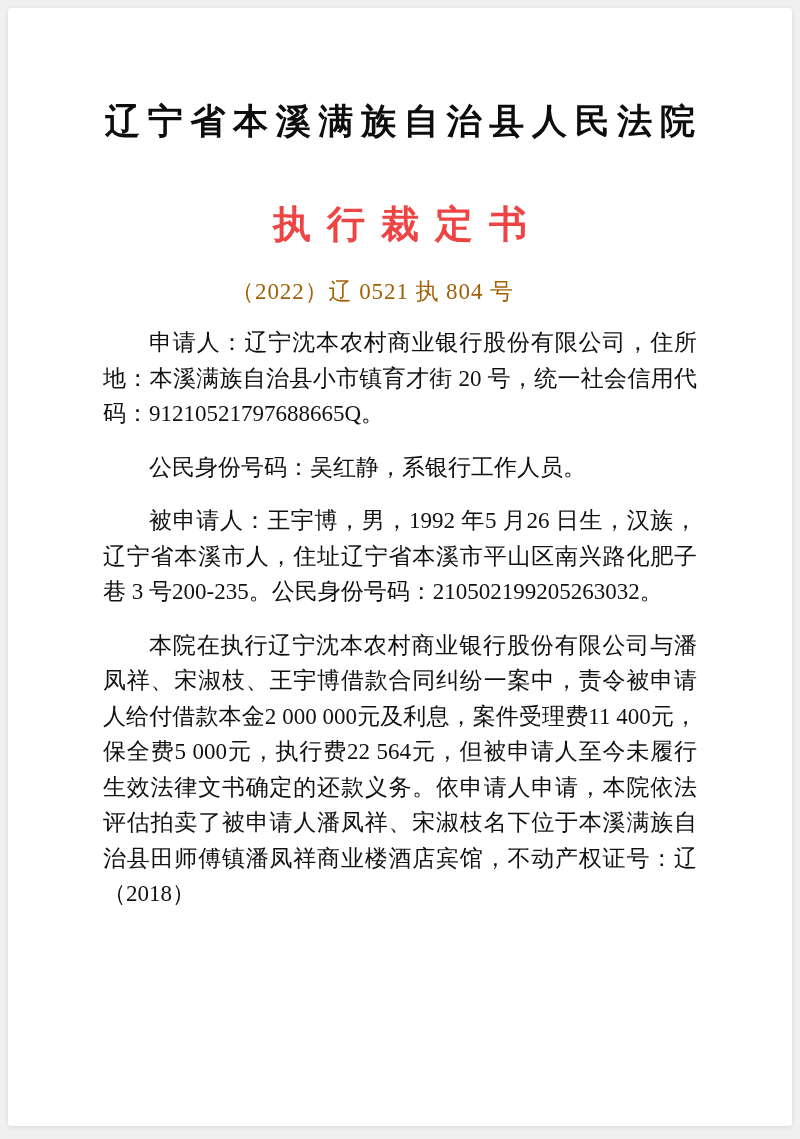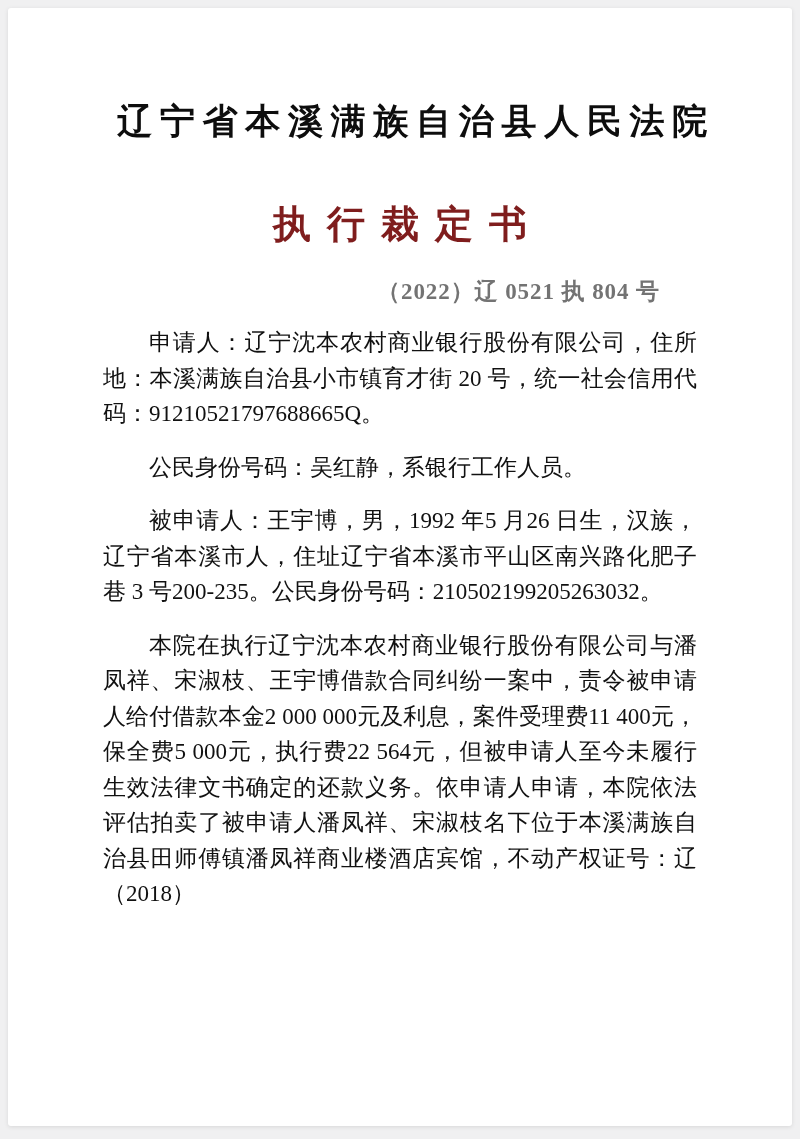--- a/index.html
+++ b/index.html
@@ -25,46 +25,45 @@
     background: #ffffff;
     border-radius: 3px;
     box-shadow: 0 1px 4px rgba(0,0,0,0.10);
     color: #111111;
   }
   .content {
     padding: 0 77px 0 77px;
   }
   .court-name {
     margin-top: 90px;
-    text-align: right;
+    text-align: center;
     font-size: 35px;
     font-weight: bold;
     letter-spacing: 0.22em;
     text-indent: 0.22em;
     white-space: nowrap;
     color: #0d0d0d;
   }
   .doc-type {
     margin-top: 54px;
     text-align: center;
     font-size: 38px;
     font-weight: bold;
     letter-spacing: 0.42em;
     text-indent: 0.42em;
     white-space: nowrap;
-    color: #7f1d1d;
+    color: #ef4444;
   }
   .case-number {
     margin-top: 26px;
-    text-align: right;
+    text-align: center;
     padding-right: 55px;
     font-size: 23px;
     letter-spacing: 0.04em;
-    color: #737373;
-    font-weight: bold;
+    color: #a16207;
   }
   .doc-body {
     margin-top: 13px;
     font-size: 23px;
     line-height: 35.5px;
     text-align: justify;
     color: #111111;
   }
   .doc-body p {
     margin: 18px;

